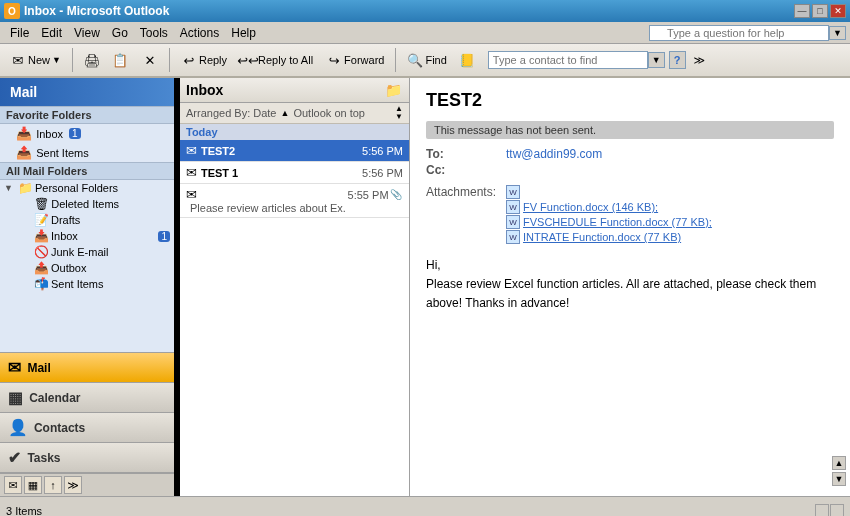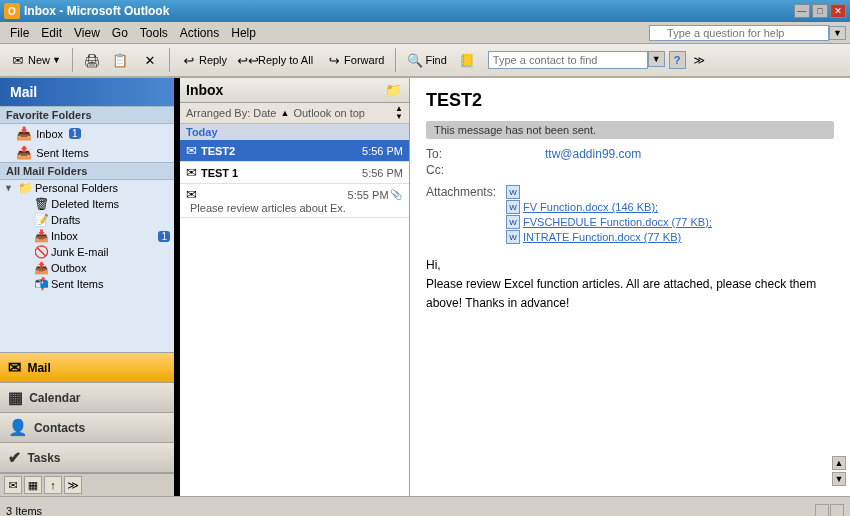--- a/index.html
+++ b/index.html
@@ -49,21 +49,21 @@
     .tb-group { display: flex; align-items: center; gap: 1px; }
     .tb-separator { width: 1px; height: 24px; background: #a0a0a0; margin: 0 3px; }
     .tb-btn {
       display: flex; align-items: center; gap: 2px;
       padding: 2px 5px; cursor: pointer; font-size: 11px;
       border: 1px solid transparent; border-radius: 2px;
       background: transparent; color: #000;
       white-space: nowrap;
     }
     .tb-icon { width: 16px; height: 16px; display: inline-flex; align-items: center; justify-content: center; font-size: 13px; }
-    .contact-box { display: flex; align-items: flex-start; margin-left: 4px; }
+    .contact-box { display: flex; align-items: center; margin-left: 4px; }
     .contact-input { border: 1px solid #7f9db9; padding: 2px 4px; font-size: 11px; width: 160px; background: white; color: #999; }
     .contact-arrow { border: 1px solid #7f9db9; background: #d4d0c8; padding: 2px 3px; font-size: 9px; cursor: pointer; }
     .tb-help-btn { border: 1px solid #7f9db9; background: #d4d0c8; padding: 2px 4px; cursor: pointer; font-size: 11px; font-weight: bold; color: #316ac5; margin-left: 2px; }
 
     
     .main-container { display: flex; height: calc(516px - 22px - 22px - 34px - 20px); }
 
     
     .sidebar {
       width: 180px;
@@ -175,22 +175,22 @@
     .email-not-sent-banner {
       background: #c8c8c8;
       padding: 3px 8px;
       font-size: 11px;
       color: #333;
       margin-bottom: 8px;
       border-radius: 2px;
     }
     .email-meta { margin-bottom: 6px; }
     .email-meta-row { display: flex; align-items: flex-start; margin-bottom: 2px; font-size: 12px; }
-    .email-meta-label { color: #555; min-width: 80px; }
-    .email-meta-value { color: #000; margin-left: 39px; }
+    .email-meta-label { color: #555; min-width: 80px; font-weight: bold; }
+    .email-meta-value { color: #000; }
     .email-meta-value a { color: #316ac5; text-decoration: none; }
     .attachments-row { display: flex; align-items: flex-start; margin-bottom: 2px; font-size: 12px; }
     .attach-label { color: #555; min-width: 80px; }
     .attach-list { display: flex; flex-direction: column; gap: 1px; }
     .attach-item { display: flex; align-items: center; gap: 3px; font-size: 11px; }
     .attach-item-icon { width: 14px; height: 14px; background: #d0e8ff; border: 1px solid #7090c0; display: flex; align-items: center; justify-content: center; font-size: 8px; color: #336; }
     .attach-item-link { color: #316ac5; text-decoration: underline; cursor: pointer; }
     .email-body { margin-top: 10px; font-size: 12px; color: #000; line-height: 1.6; }
 
     

